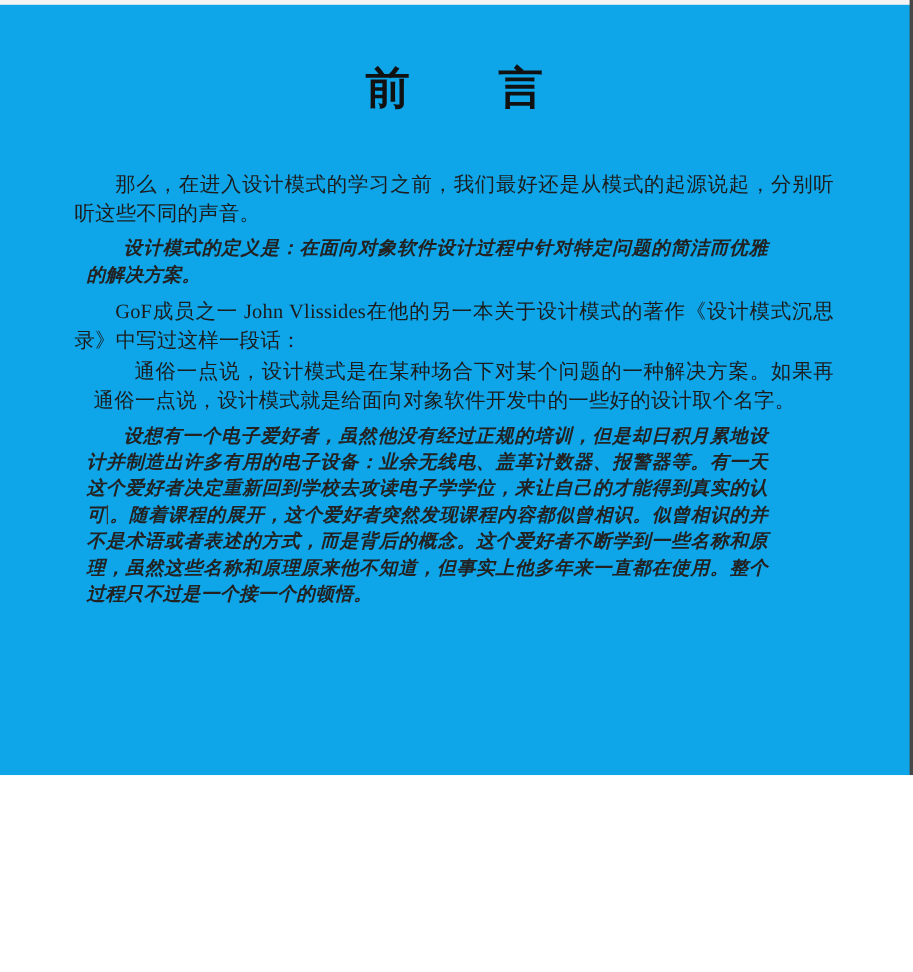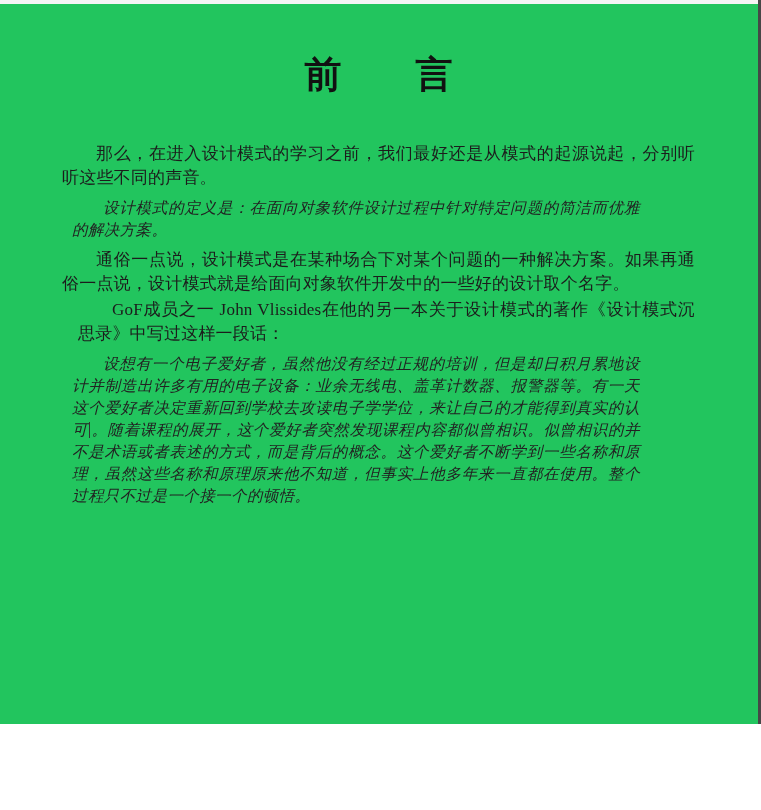--- a/index.html
+++ b/index.html
@@ -3,22 +3,22 @@
 <meta charset="utf-8">
 <style>
   html, body {
     margin: 0;
     padding: 0;
     background: #ffffff;
   }
   .page {
     position: relative;
     width: 761px;
-    height: 724px;
-    background: #22c55e;
+    height: 646px;
+    background: #0ea5e9;
     overflow: hidden;
     box-sizing: border-box;
     font-family: "Liberation Serif", "DejaVu Serif", serif;
     color: #1c1c1c;
   }
   .top-strip {
     position: absolute;
     top: 0; left: 0; right: 0;
     height: 4px;
     background: #f4f4f4;
@@ -53,20 +53,21 @@
   .para + .para { margin-top: 2px; margin-left: 16px; }
   .quote {
     margin: 7px 55px 7px 10px;
     font-size: 15.5px;
     line-height: 22px;
     font-style: italic;
     text-align: justify;
     text-indent: 2em;
     color: #222222;
     letter-spacing: 0.4px;
+    font-weight: bold;
   }
   .caret {
     display: inline-block;
     width: 1px;
     height: 16px;
     background: #333333;
     vertical-align: -3px;
     margin: 0 1px;
   }
 </style>
@@ -80,21 +81,21 @@
   <div class="content">
     <h1 class="doc-title">前　　言</h1>
 
 
     <p class="para">那么，在进入设计模式的学习之前，我们最好还是从模式的起源说起，分别听听这些不同的声音。</p>
 
 
 
     <div class="quote">设计模式的定义是：在面向对象软件设计过程中针对特定问题的简洁而优雅的解决方案。</div>
 
+    <p class="para">GoF成员之一 John Vlissides在他的另一本关于设计模式的著作《设计模式沉思录》中写过这样一段话：</p>
+
     <p class="para">通俗一点说，设计模式是在某种场合下对某个问题的一种解决方案。如果再通俗一点说，设计模式就是给面向对象软件开发中的一些好的设计取个名字。</p>
-
-    <p class="para">GoF成员之一 John Vlissides在他的另一本关于设计模式的著作《设计模式沉思录》中写过这样一段话：</p>
 
     <div class="quote">
       <span>设想有一个电子爱好者，虽然他没有经过正规的培训，但是却日积月累地设计并制造出许多有用的电子设备：业余无线电、盖革计数器、报警器等。有一天这个爱好者决定重新回到学校去攻读电子学学位，来让自己的才能得到真实的认可</span><span class="caret"></span><span>。随着课程的展开，这个爱好者突然发现课程内容都似曾相识。似曾相识的并不是术语或者表述的方式，而是背后的概念。这个爱好者不断学到一些名称和原理，虽然这些名称和原理原来他不知道，但事实上他多年来一直都在使用。整个过程只不过是一个接一个的顿悟。</span>
     </div>
   </div>
 </div>
 
 </body></html>

